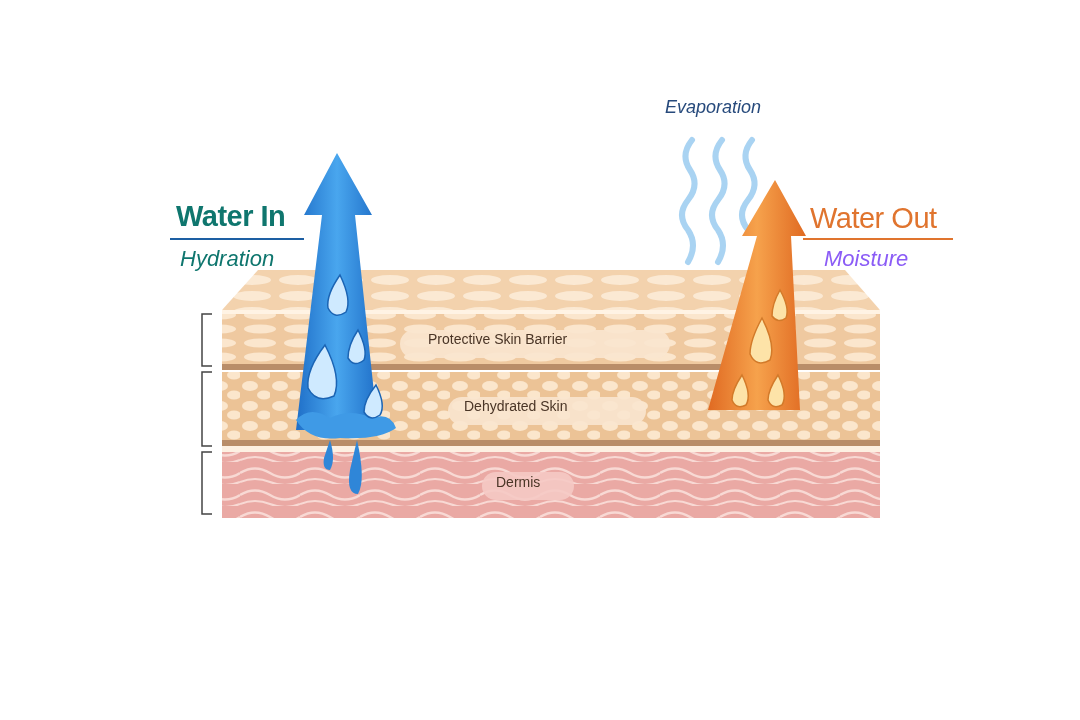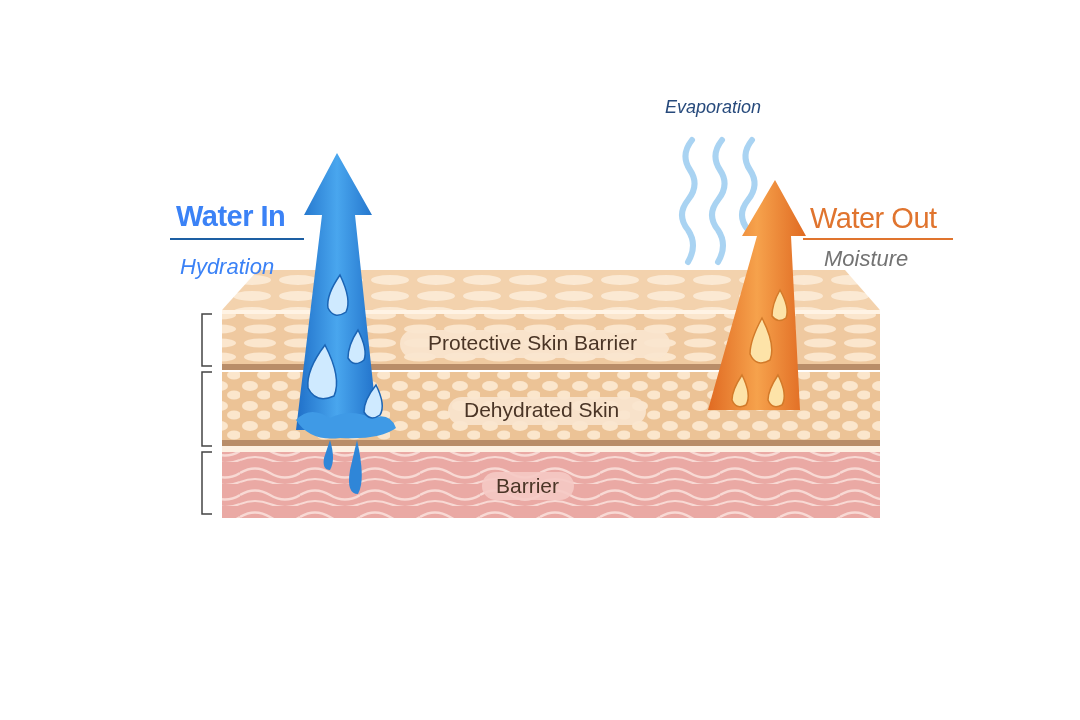--- a/index.html
+++ b/index.html
@@ -1,26 +1,26 @@
 <!DOCTYPE html>
 <html><head>
 <meta charset="utf-8">
 <style>
   html,body{margin:0;padding:0;background:#ffffff;}
   body{width:1080px;height:720px;position:relative;overflow:hidden;font-family:"Liberation Sans",sans-serif;}
   .abs{position:absolute;}
-  .label-blue{color:#3b82f6;}
+  .label-blue{color:#0f766e;}
   .title-in{left:176px;top:200px;font-size:29px;font-weight:bold;letter-spacing:-0.5px;}
   .rule-in{left:170px;top:238px;width:134px;height:2px;background:#1d5fa3;}
-  .sub-in{left:180px;top:246px;font-size:22px;font-style:italic;margin-top:8px;}
+  .sub-in{left:180px;top:246px;font-size:22px;font-style:italic;}
   .title-out{left:810px;top:202px;font-size:29px;font-weight:normal;color:#e0742e;letter-spacing:-0.5px;}
   .rule-out{left:803px;top:238px;width:150px;height:2px;background:#e0742e;}
-  .sub-out{left:824px;top:246px;font-size:22px;font-style:italic;color:#737373;}
+  .sub-out{left:824px;top:246px;font-size:22px;font-style:italic;color:#8b5cf6;}
   .evap{left:665px;top:97px;font-size:18px;font-style:italic;color:#274a7c;}
-  .layer-label{font-size:21px;color:#4a3526;font-family:"Liberation Sans",sans-serif;white-space:nowrap;}
+  .layer-label{font-size:14px;color:#4a3526;font-family:"Liberation Sans",sans-serif;white-space:nowrap;}
   .lbl-barrier{left:428px;top:331px;}
   .lbl-dehyd{left:464px;top:398px;text-align:center;}
   .lbl-dermis{left:496px;top:474px;}
   svg{position:absolute;left:0;top:0;}
 </style>
 </head>
 <body>
 
 <svg width="1080" height="720" viewBox="0 0 1080 720">
   <defs>
@@ -110,13 +110,13 @@
 <div class="abs sub-in label-blue">Hydration</div>
 
 <div class="abs evap">Evaporation</div>
 
 <div class="abs title-out">Water Out</div>
 <div class="abs rule-out"></div>
 <div class="abs sub-out">Moisture</div>
 
 <div class="abs layer-label lbl-barrier">Protective Skin Barrier</div>
 <div class="abs layer-label lbl-dehyd">Dehydrated Skin</div>
-<div class="abs layer-label lbl-dermis">Barrier</div>
+<div class="abs layer-label lbl-dermis">Dermis</div>
 
 </body></html>

